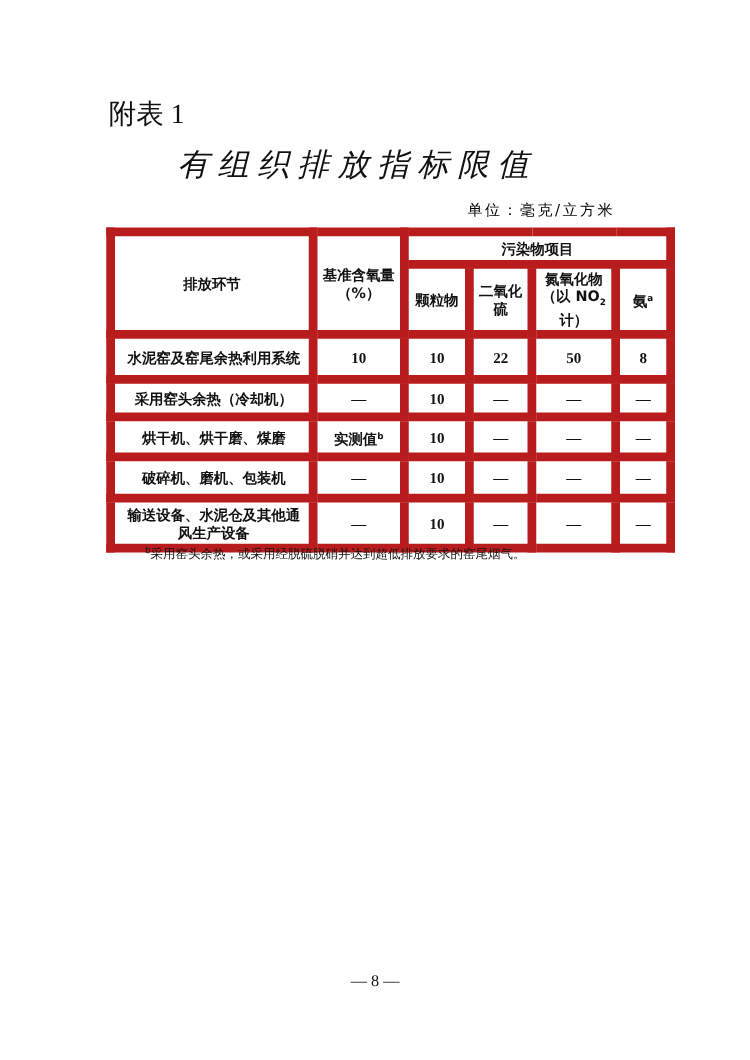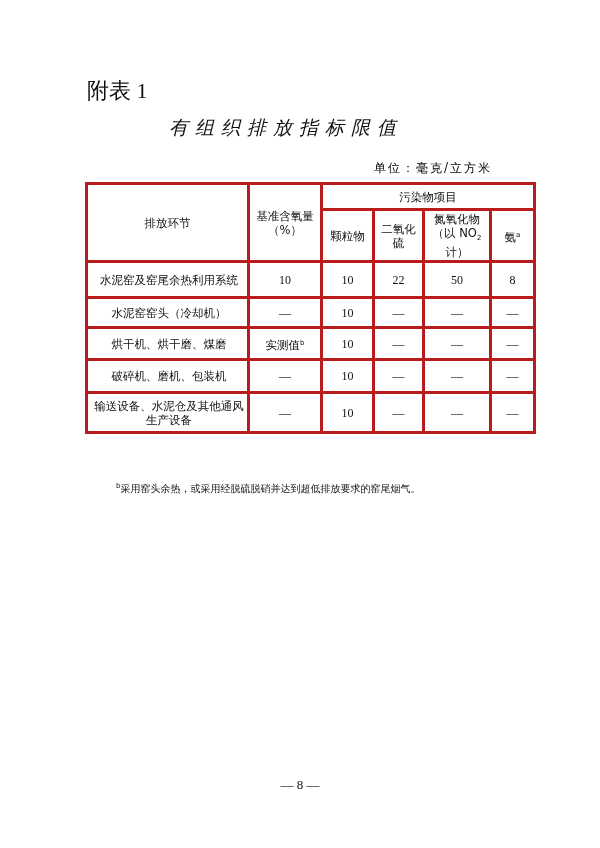--- a/index.html
+++ b/index.html
@@ -1,34 +1,34 @@
 <!DOCTYPE html>
 <html><head>
 <meta charset="utf-8">
 <style>
   html, body { margin:0; padding:0; background:#ffffff; }
   body { width:600px; height:848px; position:relative; overflow:hidden;
          font-family:"DejaVu Sans", sans-serif; color:#111; }
   .appendix { position:absolute; left:87px; top:76px; font-size:22px;
               font-family:"Liberation Serif","DejaVu Serif", serif; }
   .title { position:absolute; left:0; width:572px; top:115px; text-align:center;
-           font-size:19px; letter-spacing:7px; font-style:italic;
+           font-size:25px; letter-spacing:7px; font-style:italic;
            font-family:"DejaVu Serif", serif; }
   .unit { position:absolute; right:108px; top:160px; font-size:12px; letter-spacing:2px;
           color:#000000; font-family:"DejaVu Serif", serif; }
   table { position:absolute; left:85px; top:182px; width:448px; border-collapse:collapse;
           font-size:11.5px; table-layout:fixed; }
-  td, th { border:3px solid #b91c1c; text-align:center; vertical-align:middle; padding:1px 2px;
-           font-weight:normal; line-height:14px; }
+  td, th { border:7px solid #b91c1c; text-align:center; vertical-align:middle; padding:1px 2px;
+           font-weight:bold; line-height:14px; }
   td.left { text-align:center; padding-left:5px; }
   .num { font-family:"Liberation Serif", serif; font-size:12px; }
   sup { font-size:7px; vertical-align:4px; }
   sub { font-size:7px; }
   .notes { position:absolute; left:88px; top:432px; font-size:10px; line-height:16px; }
-  .notes .n2 { padding-left:28px;margin-top:46px; }
+  .notes .n2 { padding-left:28px; }
   .footer { position:absolute; left:0; width:600px; top:777px; text-align:center;
             font-size:13px; font-family:"Liberation Serif", serif; }
 </style>
 </head>
 <body>
 
 <div class="appendix">附表 1</div>
 <div class="title">有组织排放指标限值</div>
 <div class="unit">单位：毫克/立方米</div>
 
@@ -65,21 +65,21 @@
   </tr>
   <tr style="height:36px">
     <td class="left">水泥窑及窑尾余热利用系统</td>
     <td class="num">10</td>
     <td class="num">10</td>
     <td class="num">22</td>
     <td class="num">50</td>
     <td class="num">8</td>
   </tr>
   <tr style="height:30px">
-    <td class="left">水泥窑窑头（冷却机）</td>
+    <td class="left">采用窑头余热（冷却机）</td>
     <td class="num">—</td>
     <td class="num">10</td>
     <td class="num">—</td>
     <td class="num">—</td>
     <td class="num">—</td>
   </tr>
   <tr style="height:32px">
     <td class="left">烘干机、烘干磨、煤磨</td>
     <td><span>实测值</span><sup>b</sup></td>
     <td class="num">10</td>

